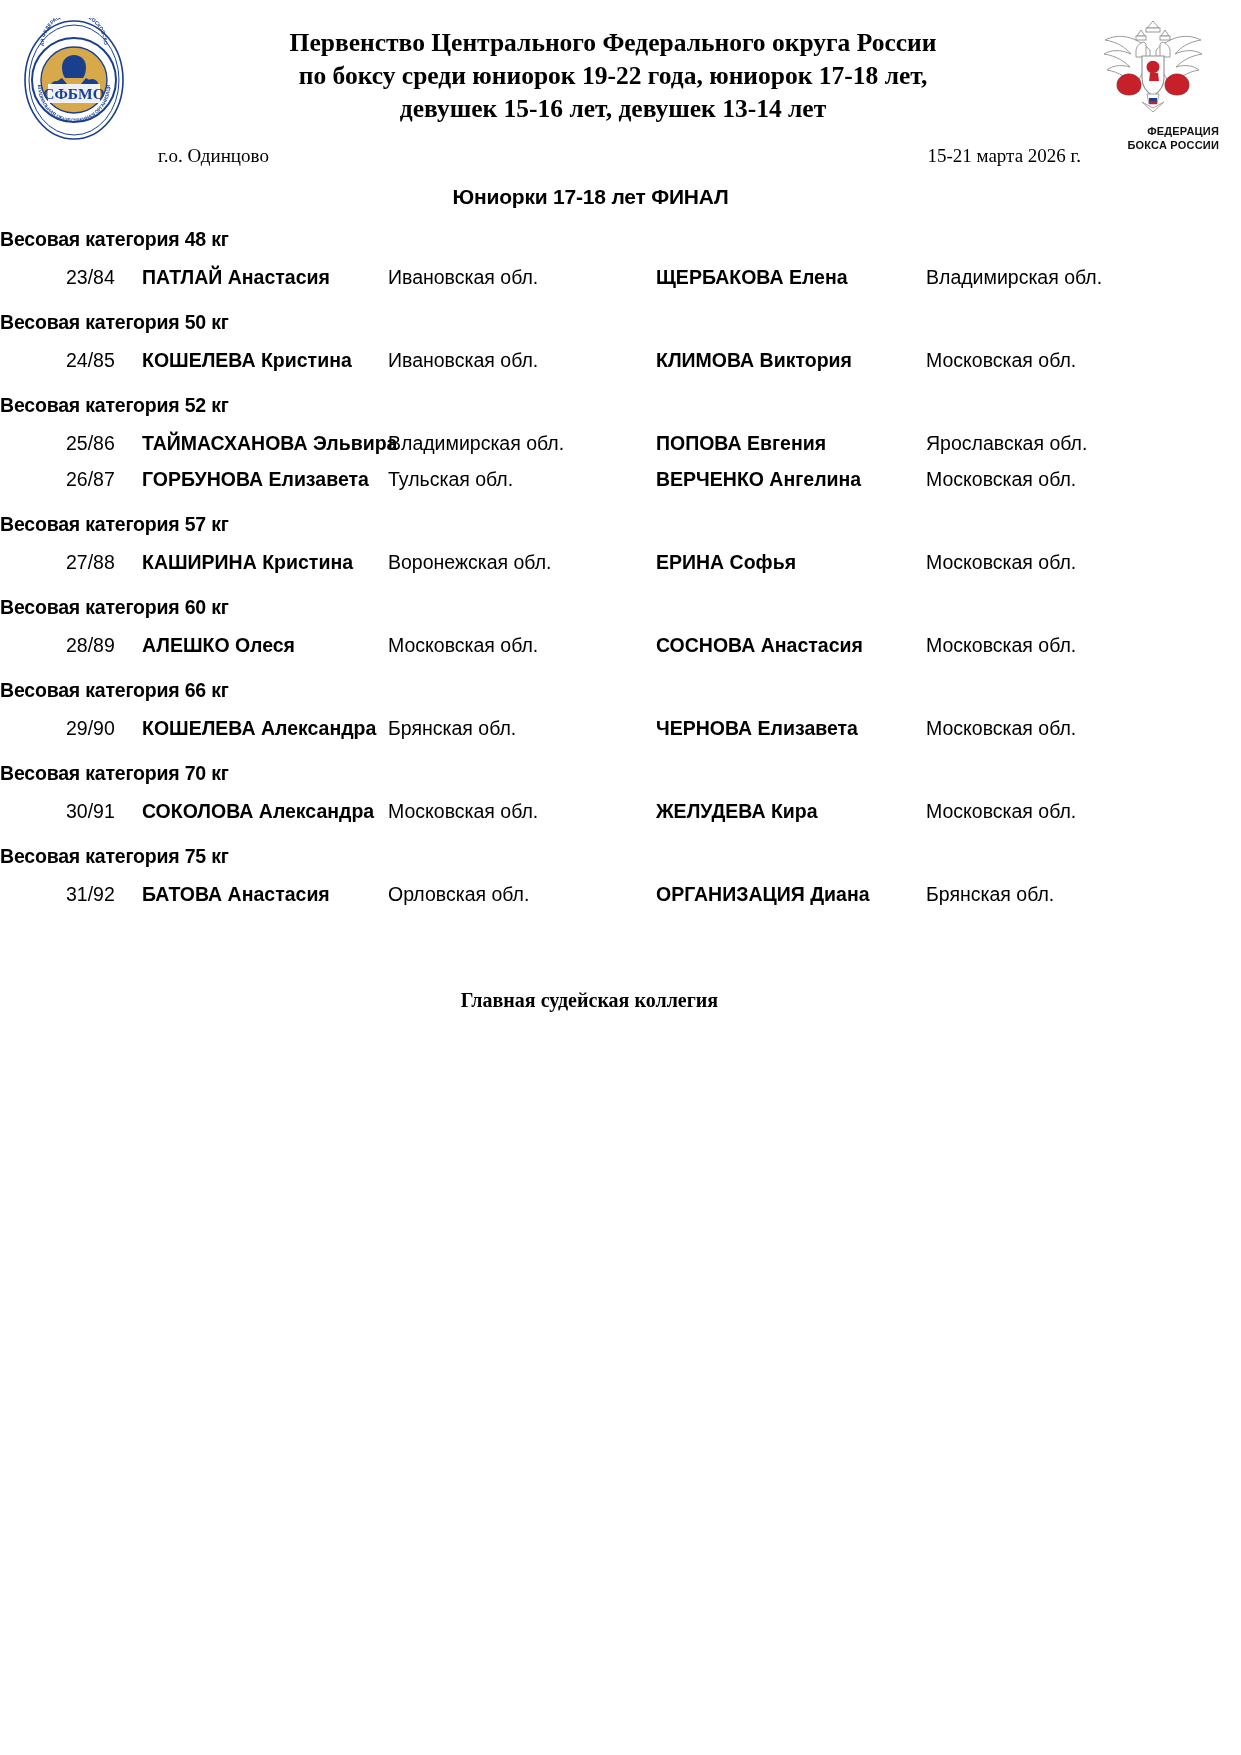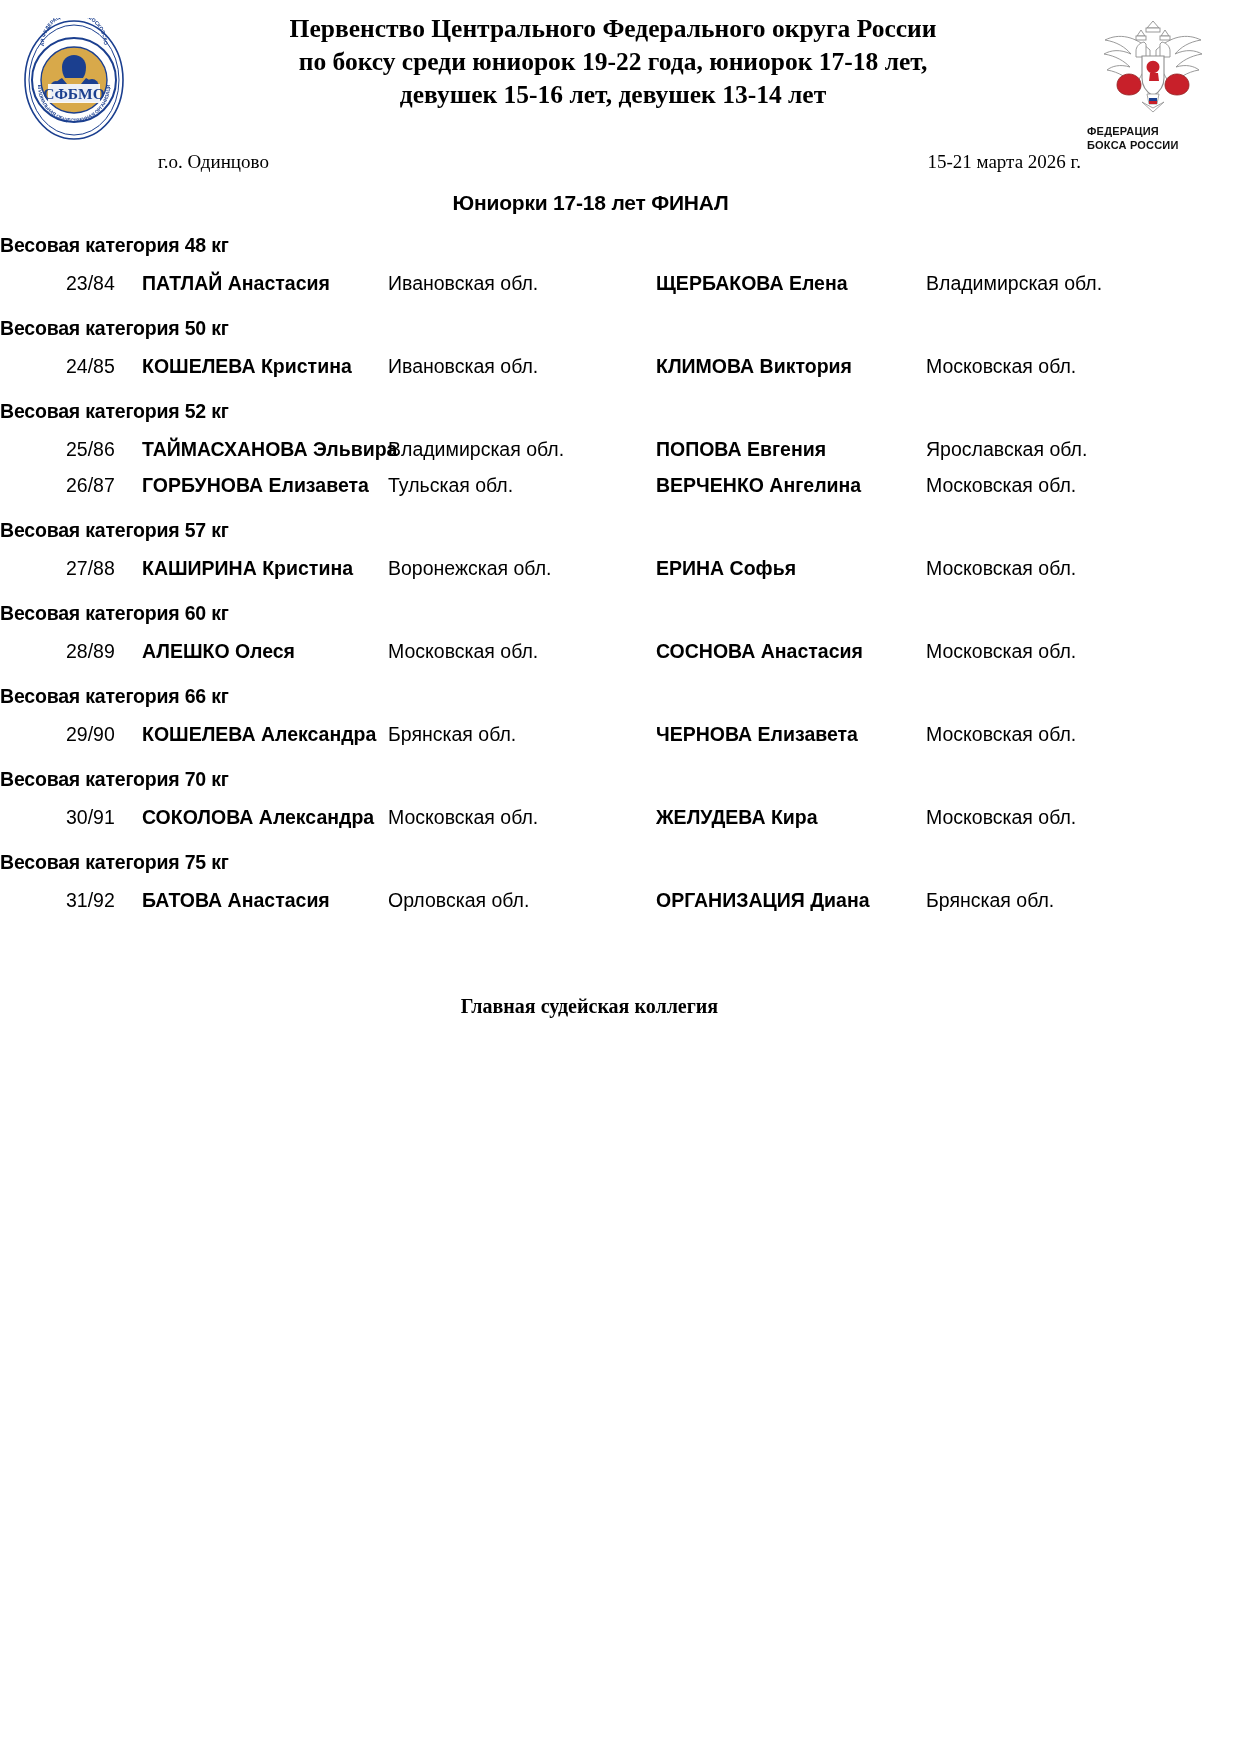--- a/index.html
+++ b/index.html
@@ -35,53 +35,52 @@
     top: 18px;
     width: 112px;
     height: 124px;
   }
   .logo-right {
     position: absolute;
     right: 22px;
     top: 16px;
     width: 132px;
     height: 132px;
-    text-align: left;
+    text-align: right;
   }
   .fbr-caption {
     font-family: "Liberation Sans", sans-serif;
     font-size: 11px;
     font-weight: bold;
     letter-spacing: 0.2px;
     line-height: 13px;
     color: #111;
     margin-top: 1px;
   }
 
   .title-block {
     position: absolute;
     left: 160px;
     right: 175px;
-    top: 12px;
+    top: 26px;
     text-align: center;
   }
   .title-line {
     font-family: "Liberation Serif", serif;
     font-weight: bold;
     font-size: 25.5px;
     line-height: 33px;
     color: #000;
     white-space: nowrap;
   }
 
   
   .meta-row {
     position: relative;
     height: 38px;
-    margin-top: 6px;
     text-decoration: underline;
   }
   .meta-city {
     position: absolute;
     left: 158px;
     top: 0;
     font-family: "Liberation Serif", serif;
     font-size: 19px;
     color: #000;
   }

